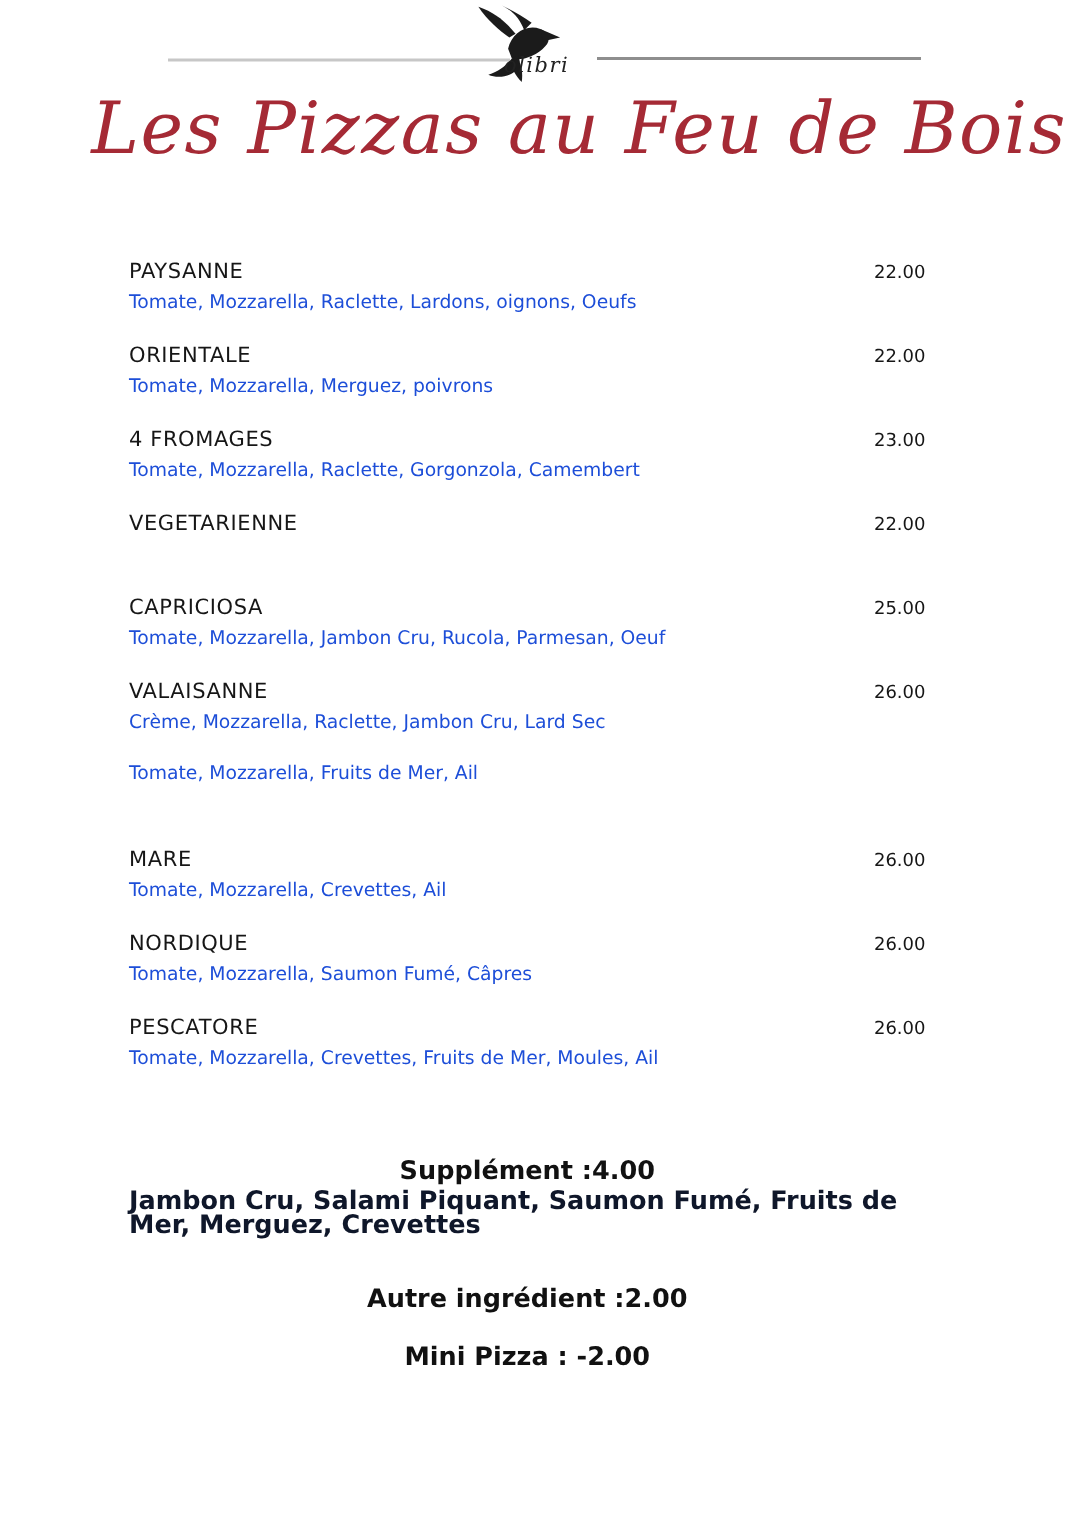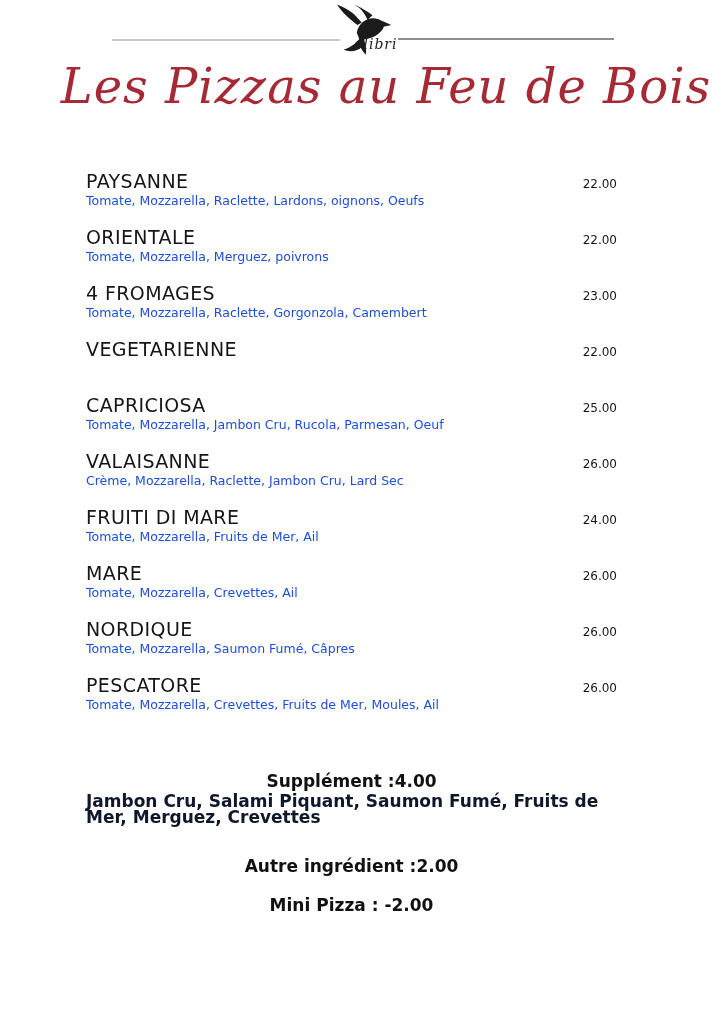--- a/index.html
+++ b/index.html
@@ -5,38 +5,38 @@
   * { margin:0; padding:0; box-sizing:border-box; }
   html,body { background:#ffffff; }
   .page {
     position:relative; width:724px; height:1024px; background:#ffffff;
     font-family:"DejaVu Sans", sans-serif; color:#1a1a1a; overflow:hidden;
   }
   
   .rule-left  { position:absolute; left:112px; top:39px; width:228px; height:2px; background:#c7c7c7; }
   .rule-right { position:absolute; left:398px; top:38px; width:216px; height:2px; background:#8e8e8e; }
   
-  .logo { position:absolute; left:332px; top:0px; width:84px; height:60px; }
+  .logo { position:absolute; left:314px; top:0px; width:84px; height:60px; }
   .logo svg { position:absolute; left:0; top:2px; }
   .logo-word {
     position:absolute; left:22px; top:36px;
     font-family:"DejaVu Serif", serif; font-style:italic;
     font-size:14px; color:#222; letter-spacing:1px; white-space:nowrap;
   }
   
   .title {
     position:absolute; left:0; top:58px; width:724px; text-align:center;
     font-family:"DejaVu Serif", serif; font-style:italic;
     font-size:48px; letter-spacing:1px; color:#a52a35; white-space:nowrap;margin-left:24px;
   }
   
   .menu { position:absolute; left:86px; top:170px; width:531px; }
   .menu-item { height:39px; margin-bottom:17px; }
   .item-row { display:flex; justify-content:space-between; align-items:baseline; height:22px; }
-  .item-name  { font-size:19px; line-height:22px; letter-spacing:0.4px; color:#161616; }
+  .item-name  { font-size:14px; line-height:22px; letter-spacing:0.4px; color:#161616; }
   .item-price { font-size:12px; line-height:22px; color:#161616; }
   .item-desc  { font-size:12.5px; line-height:17px; color:#1d4ed8; }
   
   .extras { position:absolute; left:86px; top:770px; width:531px; }
   .extra-row { display:flex; justify-content:center; align-items:baseline; height:22px; }
   .extra-label, .extra-price { font-size:17px; font-weight:bold; line-height:22px; color:#111; }
   .extra-desc { font-size:17px; font-weight:bold; line-height:16px; color:#0f172a; margin-top:1px; }
   .extra-gap-1 { margin-top:30px; }
   .extra-gap-2 { margin-top:17px; }
 </style>
@@ -113,24 +113,20 @@
 
     <div class="menu-item">
       <div class="item-row">
         <span class="item-name">VALAISANNE</span>
         <span class="item-price">26.00</span>
       </div>
       <div class="item-desc">Crème, Mozzarella, Raclette, Jambon Cru, Lard Sec</div>
     </div>
 
     <div class="menu-item">
-      <div class="item-row">
-        <span class="item-name">FRUITI DI MARE</span>
-        <span class="item-price">24.00</span>
-      </div>
       <div class="item-desc">Tomate, Mozzarella, Fruits de Mer, Ail</div>
     </div>
 
     <div class="menu-item">
       <div class="item-row">
         <span class="item-name">MARE</span>
         <span class="item-price">26.00</span>
       </div>
       <div class="item-desc">Tomate, Mozzarella, Crevettes, Ail</div>
     </div>

